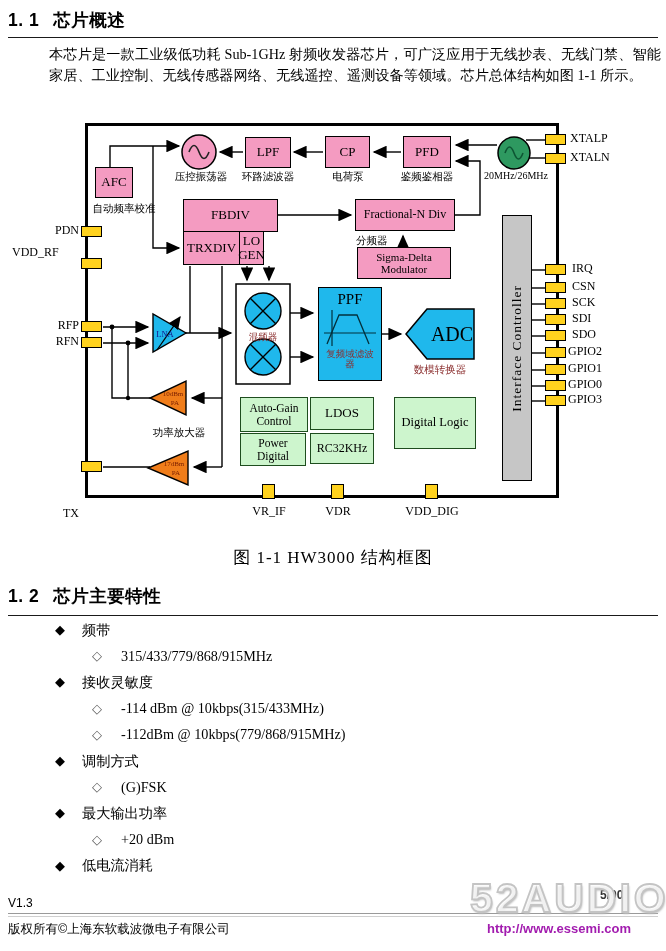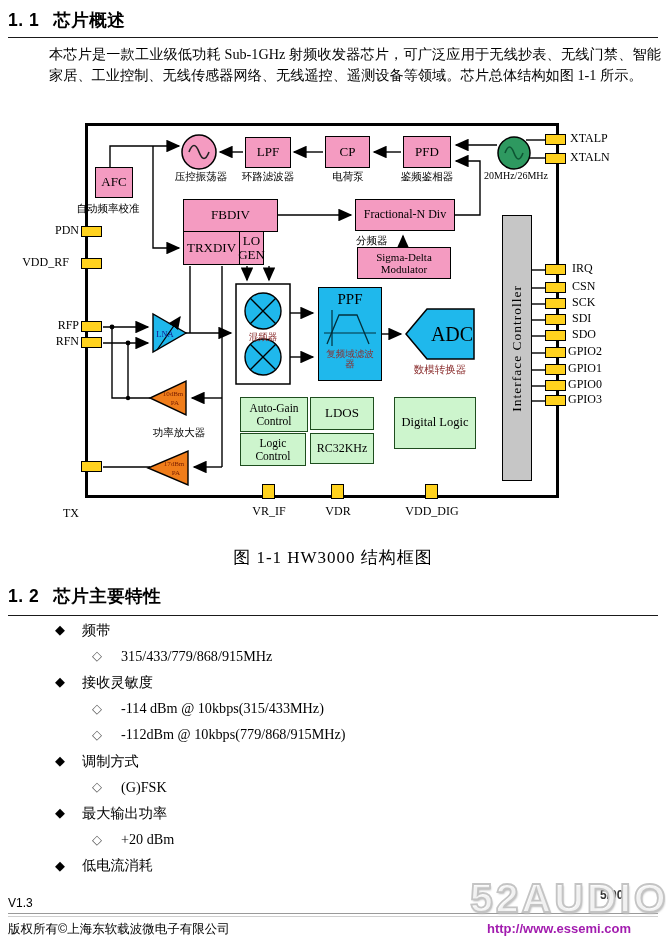--- a/index.html
+++ b/index.html
@@ -153,30 +153,30 @@
     <svg width="56" height="40">
       <line x1="2" y1="25" x2="54" y2="25" stroke="#03303c" stroke-width="1.2"></line>
       <line x1="10" y1="2" x2="10" y2="38" stroke="#03303c" stroke-width="1.2"></line>
       <polyline points="5,36 17,7 35,7 47,36" fill="none" stroke="#03303c" stroke-width="1.3"></polyline>
     </svg>
     <span class="ppfcap">复频域滤波器</span>
   </div>
 
   <div class="bx lgreen" style="left:240px;top:397px;width:68px;height:35px;">Auto-Gain Control</div>
   <div class="bx lgreen" style="left:310px;top:397px;width:64px;height:33px;font-size:13px;">LDOS</div>
-  <div class="bx lgreen" style="left:240px;top:433px;width:66px;height:33px;">Logic Control</div>
+  <div class="bx lgreen" style="left:240px;top:433px;width:66px;height:33px;">Power Digital</div>
   <div class="bx lgreen" style="left:310px;top:433px;width:64px;height:31px;font-size:12px;">RC32KHz</div>
   <div class="bx lgreen" style="left:394px;top:397px;width:82px;height:52px;font-size:12.5px;">Digital Logic</div>
 
   <div class="cap" style="left:168px;top:171px;width:66px;">压控振荡器</div>
   <div class="cap" style="left:238px;top:171px;width:60px;">环路滤波器</div>
   <div class="cap" style="left:324px;top:171px;width:48px;">电荷泵</div>
   <div class="cap" style="left:396px;top:171px;width:62px;">鉴频鉴相器</div>
   <div class="cap" style="left:476px;top:170px;width:80px;font-size:10px;">20MHz/26MHz</div>
-  <div class="cap" style="left:70px;top:203px;width:76px;">自动频率校准</div>
+  <div class="cap" style="left:86px;top:203px;width:76px;">自动频率校准</div>
   <div class="cap" style="left:356px;top:235px;width:40px;text-align:left;">分频器</div>
   <div class="cap" style="left:146px;top:427px;width:66px;">功率放大器</div>
   <div class="cap" style="left:404px;top:364px;width:72px;color:#8B2E2E;">数模转换器</div>
 
   <div class="pad" style="left:81px;top:226px;width:21px;height:11px;"></div>
   <div class="pad" style="left:81px;top:258px;width:21px;height:11px;"></div>
   <div class="pad" style="left:81px;top:321px;width:21px;height:11px;"></div>
   <div class="pad" style="left:81px;top:337px;width:21px;height:11px;"></div>
   <div class="pad" style="left:81px;top:461px;width:21px;height:11px;"></div>
 
@@ -190,21 +190,21 @@
   <div class="pad" style="left:545px;top:347px;width:21px;height:11px;"></div>
   <div class="pad" style="left:545px;top:364px;width:21px;height:11px;"></div>
   <div class="pad" style="left:545px;top:380px;width:21px;height:11px;"></div>
   <div class="pad" style="left:545px;top:395px;width:21px;height:11px;"></div>
 
   <div class="pad" style="left:262px;top:484px;width:13px;height:15px;"></div>
   <div class="pad" style="left:331px;top:484px;width:13px;height:15px;"></div>
   <div class="pad" style="left:425px;top:484px;width:13px;height:15px;"></div>
 
   <div class="plabel" style="left:38px;top:223px;width:41px;text-align:right;">PDN</div>
-  <div class="plabel" style="left:12px;top:255px;width:67px;text-align:center;">VDD_RF</div>
+  <div class="plabel" style="left:12px;top:245px;width:67px;text-align:left;">VDD_RF</div>
   <div class="plabel" style="left:42px;top:318px;width:37px;text-align:right;">RFP</div>
   <div class="plabel" style="left:42px;top:334px;width:37px;text-align:right;">RFN</div>
   <div class="plabel" style="left:52px;top:458px;width:27px;text-align:right;margin-top:48px;">TX</div>
 
   <div class="plabel" style="left:570px;top:131px;">XTALP</div>
   <div class="plabel" style="left:570px;top:150px;">XTALN</div>
   <div class="plabel" style="left:572px;top:261px;">IRQ</div>
   <div class="plabel" style="left:572px;top:279px;">CSN</div>
   <div class="plabel" style="left:572px;top:295px;">SCK</div>
   <div class="plabel" style="left:572px;top:311px;">SDI</div>

